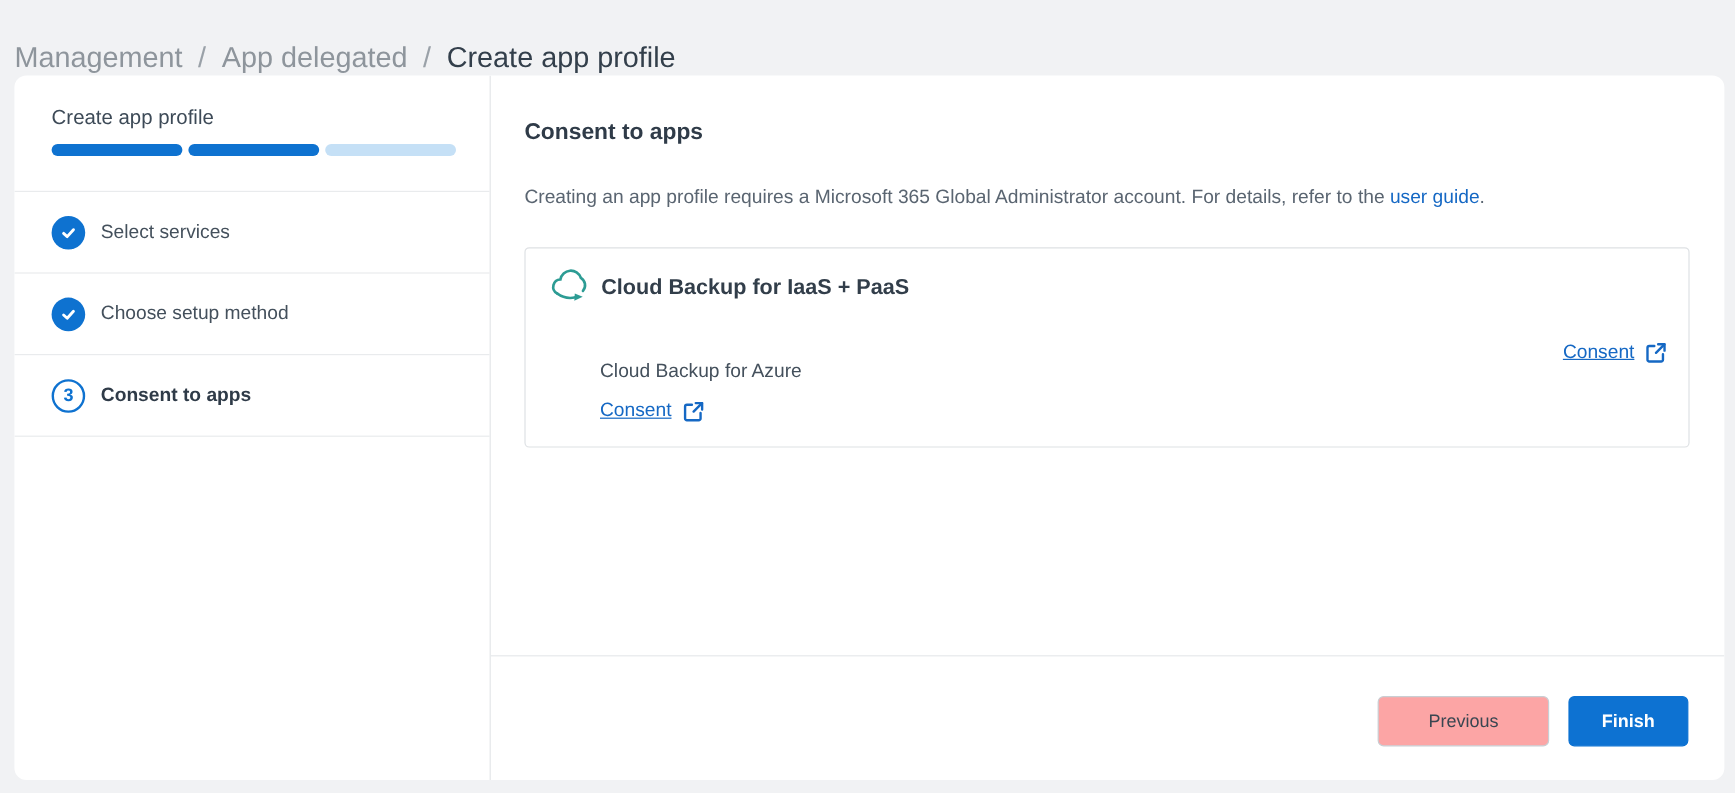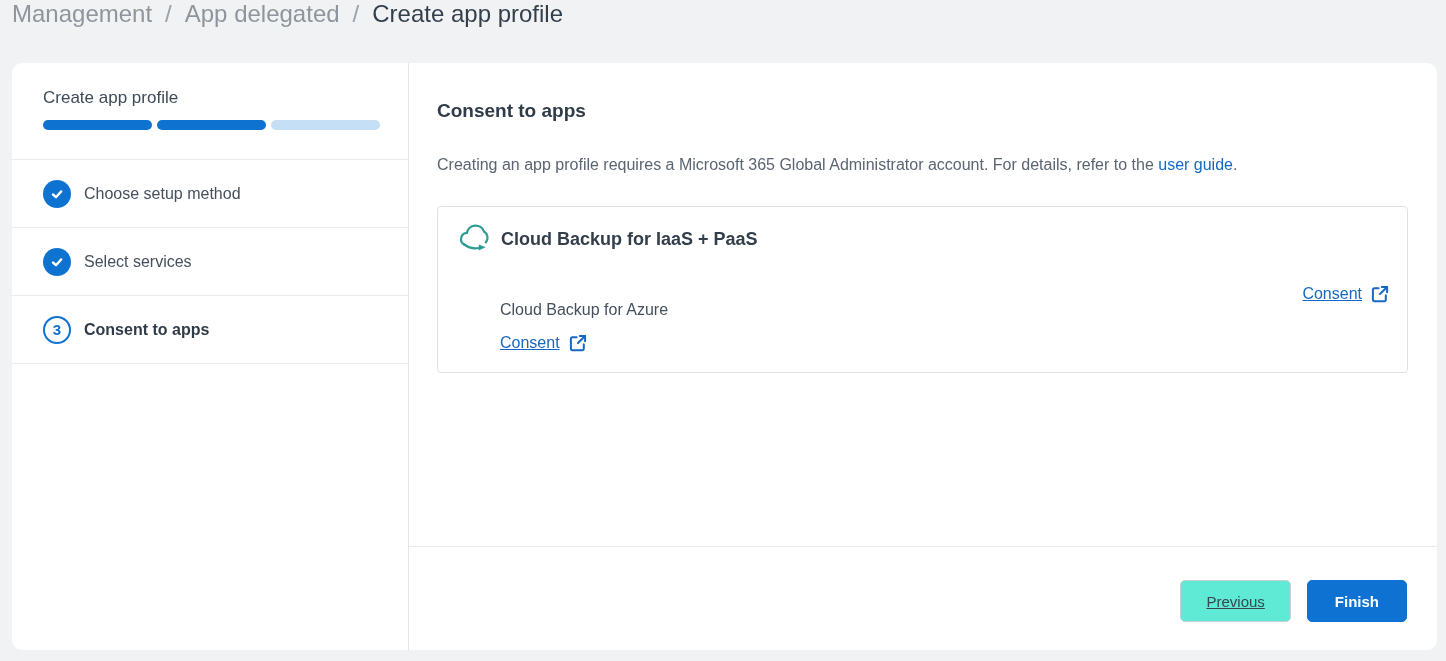--- a/index.html
+++ b/index.html
@@ -7,21 +7,21 @@
     width: 1446px; height: 661px;
     font-family: "Liberation Sans", "DejaVu Sans", sans-serif;
     background: #f1f2f4;
     overflow: hidden;
   }
   .page { position: relative; width: 1446px; height: 661px; }
 
   
   .breadcrumb {
     position: absolute; top: 0; left: 0; right: 0; height: 63px;
-    display: flex; align-items: flex-start;
+    display: flex; align-items: flex-end;
     padding-left: 12px;
     font-size: 24px; color: #8e959c;
   }
   .breadcrumb a { color: #8e959c; text-decoration: none; cursor: pointer; }
   .breadcrumb .sep { margin: 0 13px; color: #9aa1a8; }
   .breadcrumb .current { color: #333f4b; }
 
   
   .panel {
     position: absolute; left: 12px; top: 63px; width: 1425px; height: 587px;
@@ -87,23 +87,22 @@
   .footer {
     border-top: 1px solid #e7e9eb; height: 104px;
     display: flex; justify-content: flex-end; align-items: flex-start;
     gap: 16px; padding: 33px 30px 0 0;
   }
   .btn {
     height: 42px; border-radius: 5px; font-size: 15px; cursor: pointer;
     font-family: "Liberation Sans", "DejaVu Sans", sans-serif;
   }
   .btn.ghost {
-    background: #5eead4; border: 1px solid #c9ced3; color: #3a4651;
-    padding: 0 25px;
-    text-decoration: underline;
+    background: #fca5a5; border: 1px solid #c9ced3; color: #3a4651;
+    padding: 0 41px;
   }
   .btn.primary {
     background: #0d72d2; border: 1px solid #0d72d2; color: #ffffff;
     font-weight: 700; padding: 0 27px;
   }
 </style>
 </head>
 <body>
 
 <div class="page">
@@ -127,30 +126,30 @@
           <span class="seg todo"></span>
         </div>
       </div>
 
       <div class="step">
         <span class="badge done">
           <svg width="16" height="16" viewBox="0 0 16 16" fill="none">
             <polyline points="4,8.5 7,11.2 12.2,5.4" stroke="#ffffff" stroke-width="2.4" stroke-linecap="round" stroke-linejoin="round"></polyline>
           </svg>
         </span>
-        <span class="step-label">Choose setup method</span>
+        <span class="step-label">Select services</span>
       </div>
 
       <div class="step">
         <span class="badge done">
           <svg width="16" height="16" viewBox="0 0 16 16" fill="none">
             <polyline points="4,8.5 7,11.2 12.2,5.4" stroke="#ffffff" stroke-width="2.4" stroke-linecap="round" stroke-linejoin="round"></polyline>
           </svg>
         </span>
-        <span class="step-label">Select services</span>
+        <span class="step-label">Choose setup method</span>
       </div>
 
       <div class="step current">
         <span class="badge num">3</span>
         <span class="step-label">Consent to apps</span>
       </div>
     </aside>
 
     <section class="main">
       <div class="content">

